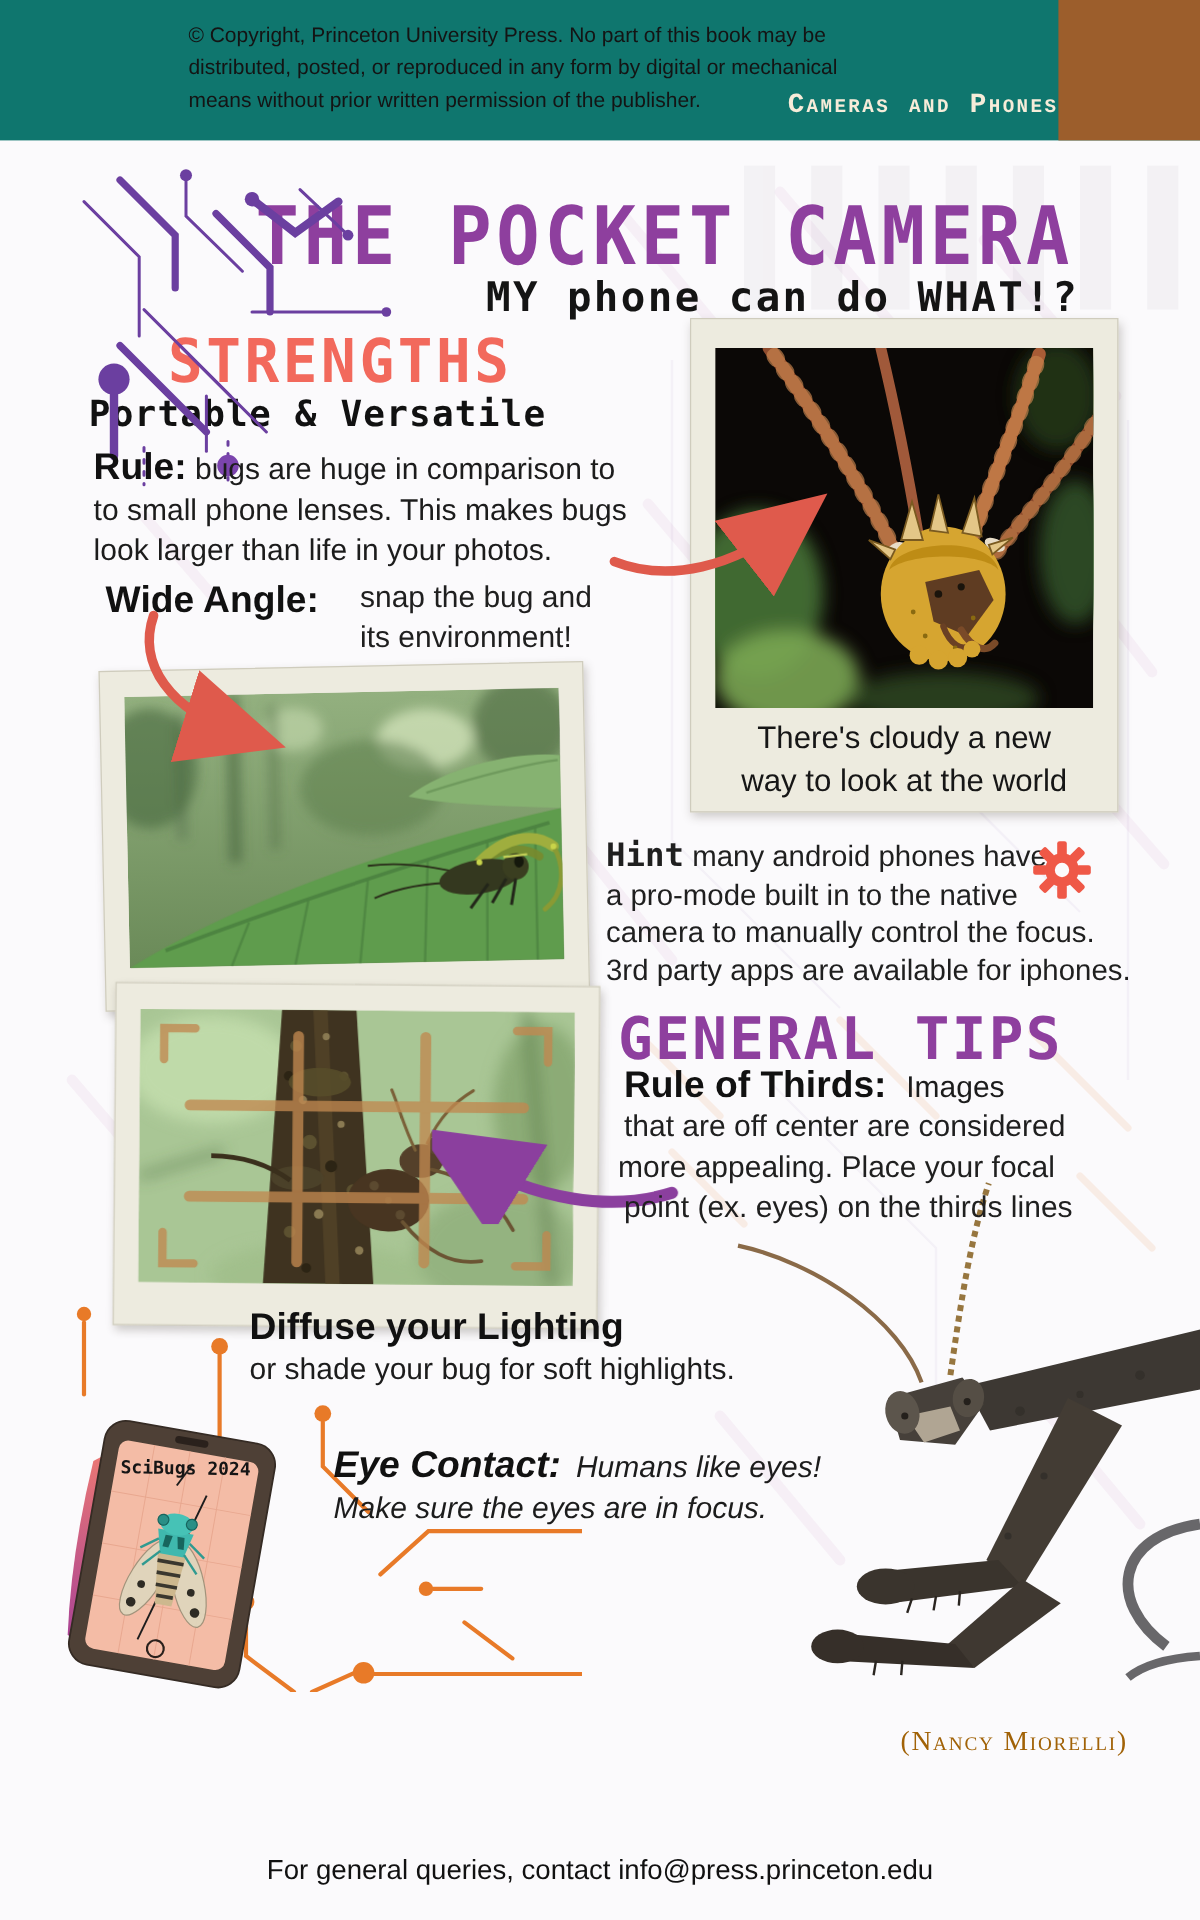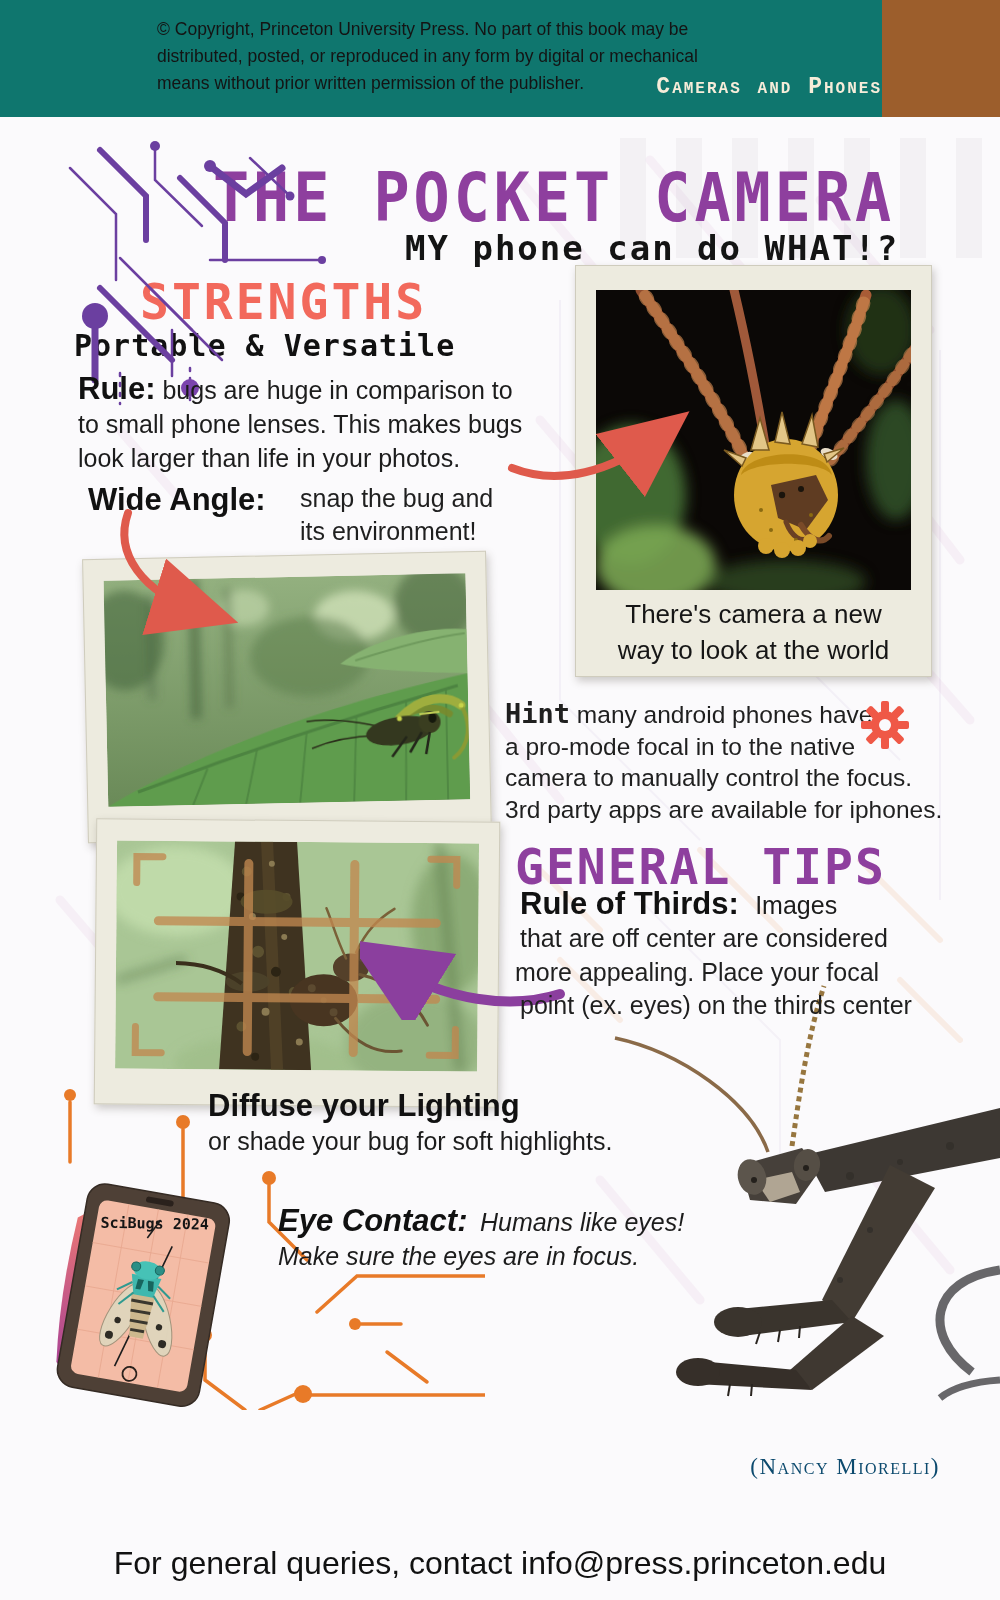--- a/index.html
+++ b/index.html
@@ -47,22 +47,22 @@
   #lens-caption{position:absolute;left:0;top:330px;width:100%;text-align:center;
      font-size:26px;line-height:36px;color:#161616;}
   #polaroid-wide{left:85px;top:555px;width:402px;height:282px;transform:rotate(-1.2deg);z-index:3;}
   #polaroid-wide svg{position:absolute;left:20px;top:21px;}
   #polaroid-thirds{left:95px;top:820px;width:402px;height:284px;transform:rotate(.5deg);z-index:3;}
   #polaroid-thirds svg{position:absolute;left:20px;top:21px;}
 
   
   .deco{pointer-events:none;}
   #credit{left:640px;top:1438px;width:300px;text-align:right;font-family:"Liberation Serif",serif;
-     font-variant:small-caps;letter-spacing:1.5px;font-size:23px;color:#0c4a6e;z-index:6;margin-top:16px;}
-  #footer{left:0;top:1545px;width:1000px;text-align:center;font-size:32px;color:#111;z-index:6;}
+     font-variant:small-caps;letter-spacing:1.5px;font-size:23px;color:#a16207;z-index:6;}
+  #footer{left:0;top:1545px;width:1000px;text-align:center;font-size:23px;color:#111;z-index:6;}
   #gear{left:860px;top:700px;z-index:6;}
   #mantis{left:600px;top:980px;z-index:2;}
   #phone{left:55px;top:1188px;z-index:5;transform:rotate(10deg);transform-origin:center;}
 </style>
 </head>
 <body>
 
 <div id="page">
 
   <svg class="abs deco" style="left:0;top:0;z-index:0" width="1000" height="1600" viewBox="0 0 1000 1600">
@@ -207,21 +207,21 @@
           <circle cx="200" cy="250" r="2"></circle>
         </g>
       <g fill="#d6a530">
           <circle cx="170" cy="256" r="8"></circle>
           <circle cx="186" cy="260" r="8"></circle>
           <circle cx="202" cy="258" r="8"></circle>
           <circle cx="214" cy="251" r="7"></circle>
         </g>
     </svg>
     <div id="lens-caption">
-      <div class="nowrap">There's camera a new</div>
+      <div class="nowrap">There's cloudy a new</div>
       <div class="nowrap">way to look at the world</div>
     </div>
   </div>
 
   <div id="polaroid-wide" class="abs polaroid">
     <svg width="362" height="226" viewBox="0 0 362 226">
       <defs>
         <linearGradient id="forest" x1="0" y1="0" x2="0" y2="1">
           <stop offset="0" stop-color="#93b07f"></stop>
             <stop offset="1" stop-color="#6a8a58"></stop>
@@ -366,21 +366,21 @@
         <marker id="ah-purple" markerWidth="11" markerHeight="11" refX="5" refY="4.5" orient="auto">
           <polygon points="0,0 10,4.5 0,9" fill="#8b3f9e"></polygon>
         </marker>
       </defs>
     <path d="M200,64 C150,80 85,70 30,36" stroke="#8b3f9e" stroke-width="10" fill="none" stroke-linecap="round" marker-end="url(#ah-purple)"></path>
   </svg>
 
   <div id="hint-block" class="abs">
     <div class="nowrap"><span class="hint-label">Hint</span>
       <span>many android phones have</span></div>
-    <div class="nowrap">a pro-mode focal in to the native</div>
+    <div class="nowrap">a pro-mode built in to the native</div>
     <div class="nowrap">camera to manually control the focus.</div>
     <div class="nowrap">3rd party apps are available for iphones.</div>
   </div>
   <svg id="gear" class="abs deco" width="50" height="50" viewBox="0 0 50 50">
     <g fill="#ef5847">
       <circle cx="25" cy="25" r="14"></circle>
       <g>
         <rect x="21" y="1" width="8" height="12" rx="2"></rect>
         <rect x="21" y="37" width="8" height="12" rx="2"></rect>
         <rect x="1" y="21" width="12" height="8" rx="2"></rect>
@@ -394,21 +394,21 @@
     <circle cx="25" cy="25" r="6" fill="#fbfafc"></circle>
   </svg>
 
   <div id="tips-heading" class="abs pxfont nowrap">GENERAL TIPS</div>
   <div id="rule-block" class="abs">
     <div class="nowrap"><span class="lead-bold">Rule of Thirds:</span>
       <span class="body-line" style="margin-left:12px">Images</span></div>
     <div id="rule-lines">
       <div class="nowrap">that are off center are considered</div>
       <div class="nowrap" style="margin-left:-5px">more appealing. Place your focal</div>
-      <div class="nowrap">point (ex. eyes) on the thirds center</div>
+      <div class="nowrap">point (ex. eyes) on the thirds lines</div>
     </div>
   </div>
 
   <svg id="mantis" class="abs deco" width="400" height="430" viewBox="0 0 400 430">
     <path d="M400,290 C330,300 322,355 372,392" stroke="#58565a" stroke-width="9" fill="none" opacity=".9"></path>
     <path d="M400,400 C370,402 352,408 340,418" stroke="#58565a" stroke-width="7" fill="none" opacity=".9"></path>
     <path d="M168,172 C150,120 80,72 15,58" stroke="#8a6a48" stroke-width="3.5" fill="none"></path>
     <path d="M192,166 C200,110 208,55 224,6" stroke="#97763f" stroke-width="5" fill="none" stroke-dasharray="5,4"></path>
     <polygon points="205,175 400,128 400,178 225,212" fill="#3d3833"></polygon>
     <polygon points="290,185 335,208 252,342 222,320" fill="#433c34"></polygon>

